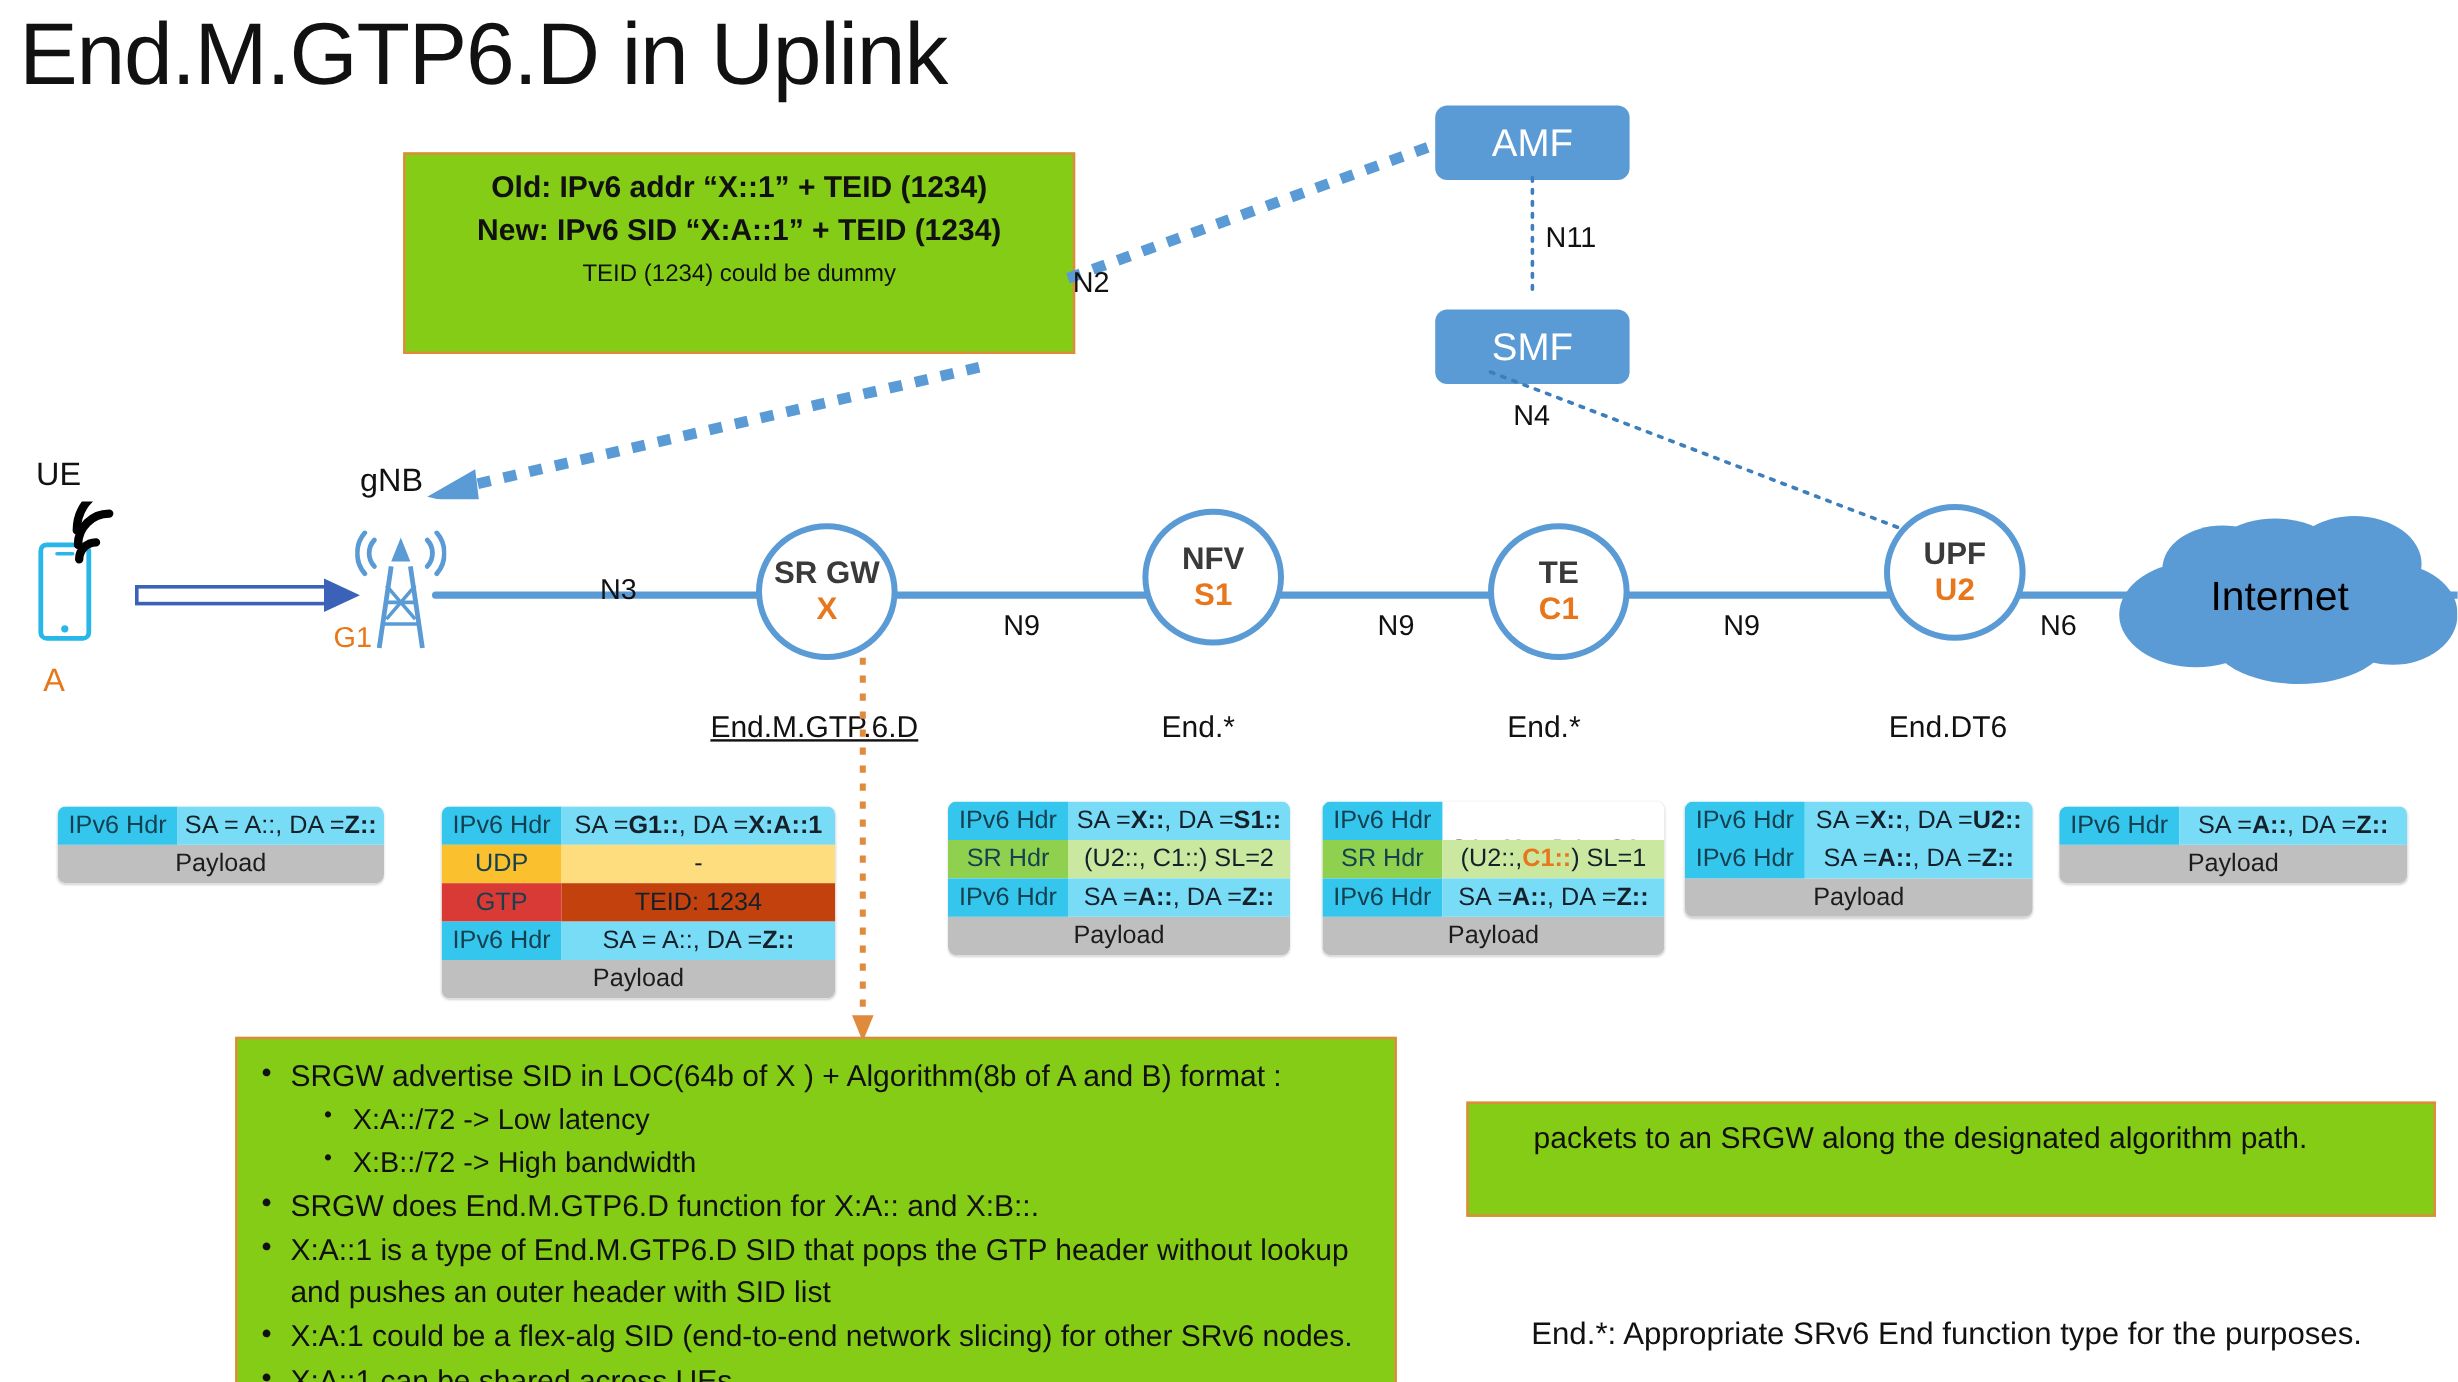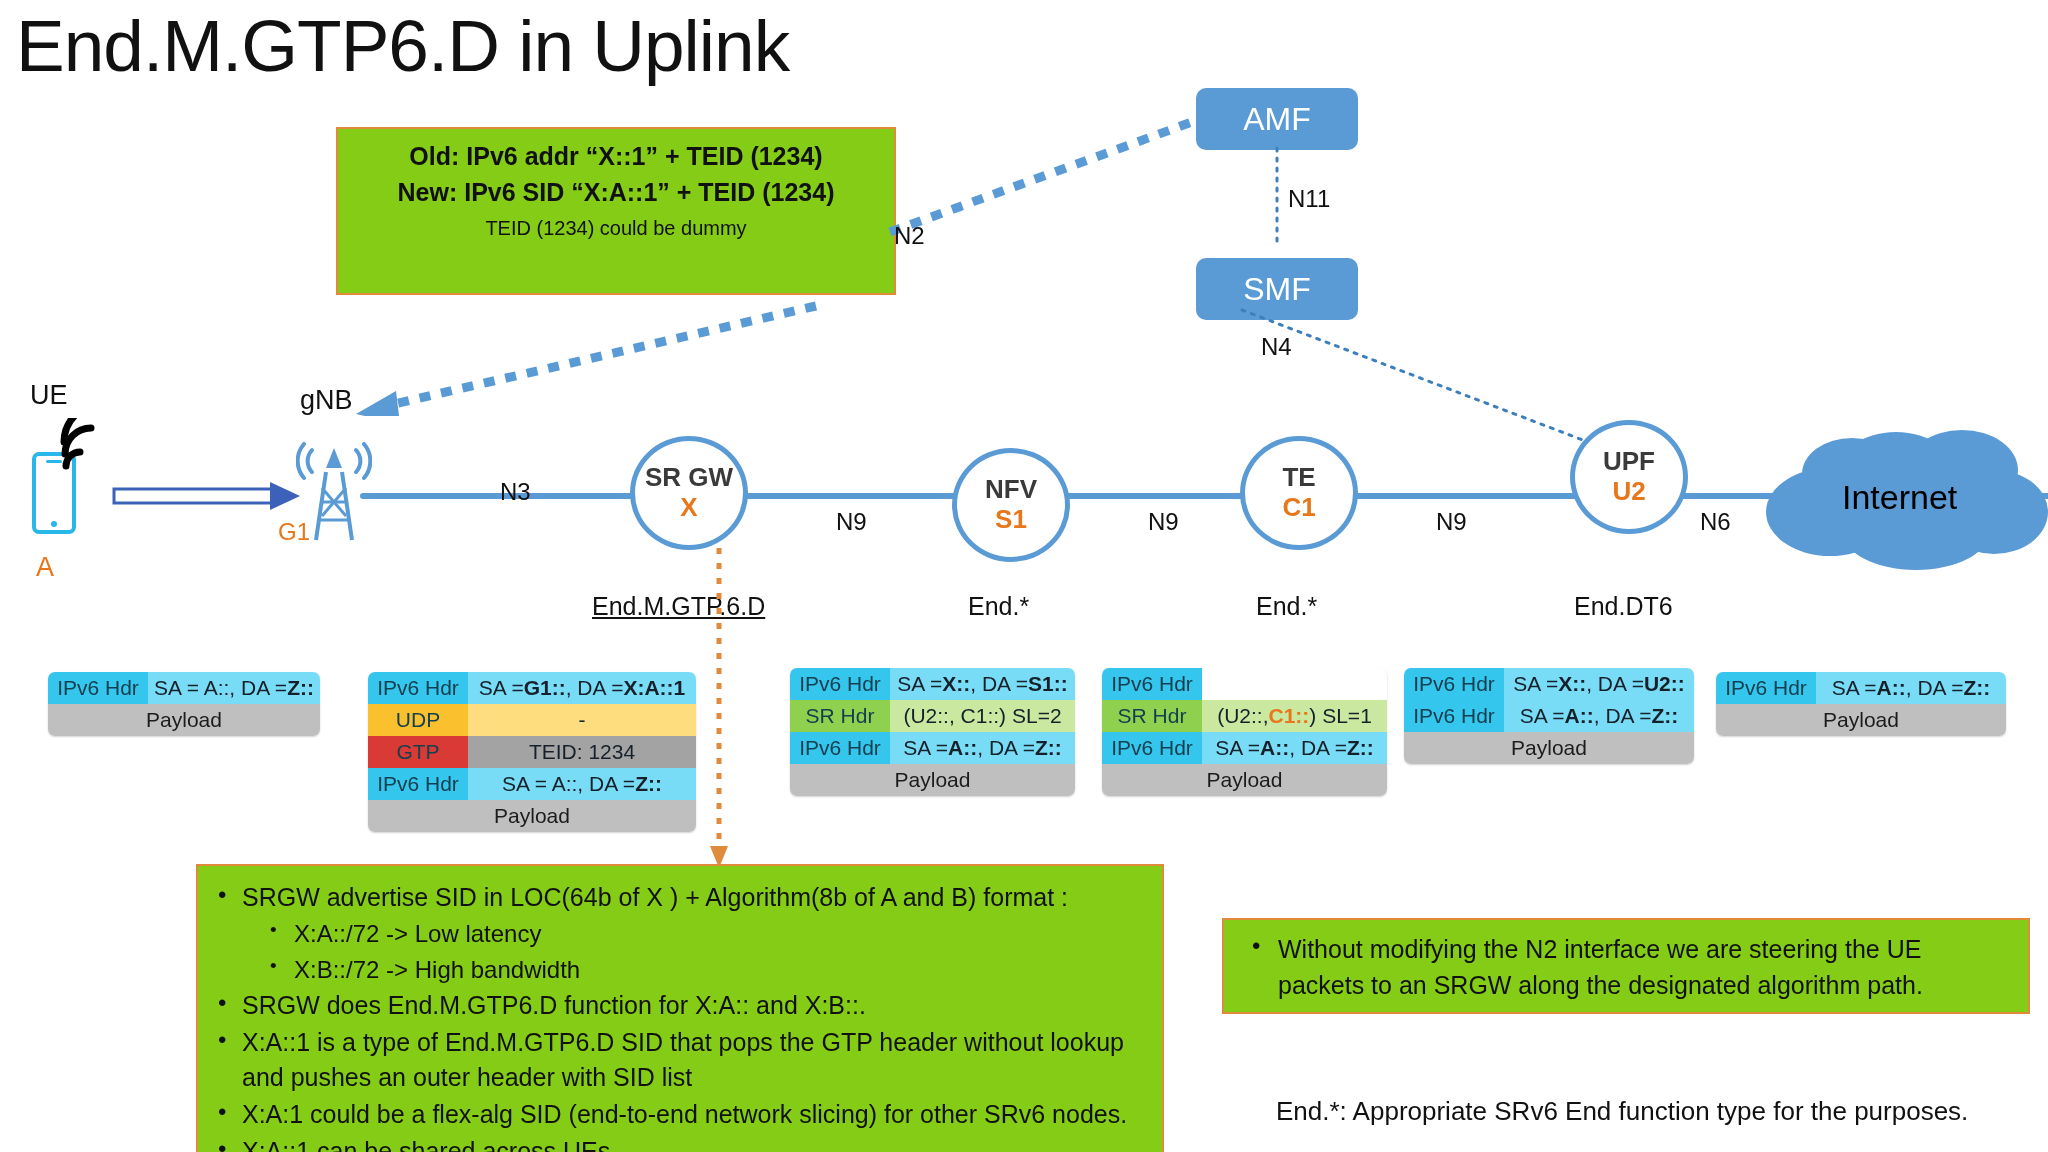--- a/index.html
+++ b/index.html
@@ -49,21 +49,21 @@
   .ifl{font-size:24px;color:#111;}
 
   
   .pkt{border-radius:7px;overflow:hidden;box-shadow:0 1px 2px rgba(0,0,0,.18);}
   .prow{display:flex;align-items:stretch;}
   .plab{display:flex;align-items:center;justify-content:center;color:#15404f;}
   .pval{flex:1;display:flex;align-items:center;justify-content:center;color:#16202a;}
   .pfull{display:flex;align-items:center;justify-content:center;background:#bfbfbf;color:#1c1c1c;}
   .ipv6 .plab{background:#35c6ee;} .ipv6 .pval{background:#79dcf6;}
   .udp  .plab{background:#fbc02d;} .udp  .pval{background:#fddd7e;}
-  .gtp  .plab{background:#d93a36;} .gtp  .pval{background:#a3a3a3;}
+  .gtp  .plab{background:#d93a36;} .gtp  .pval{background:#c2410c;}
   .srh  .plab{background:#8fd14f;} .srh  .pval{background:#cbe8a0;}
   b{font-weight:bold;}
   .orange{color:#e8761b;font-weight:bold;}
 
   
   .fnlabel{font-size:25px;color:#111;white-space:nowrap;}
   .fnlabel.u{text-decoration:underline;}
 
   
   .plain{font-size:27px;color:#111;}
@@ -140,21 +140,21 @@
   <path d="M26 46 L50 74 M50 46 L26 74" stroke="#5b9bd5" stroke-width="3"></path>
 </svg>
 <div class="abs orangelbl" id="gnb-addr" style="left:278px;top:518px;">G1</div>
 
 <div class="abs hline" style="left:360px;top:493px;width:1810px;"></div>
 
 <div class="abs node" style="left:630px;top:436px;width:118px;height:114px;">
   <span class="n1">SR GW</span>
   <span class="n2">X</span>
 </div>
-<div class="abs node" style="left:952px;top:448px;width:118px;height:114px;">
+<div class="abs node" style="left:952px;top:424px;width:118px;height:114px;">
   <span class="n1">NFV</span>
   <span class="n2">S1</span>
 </div>
 <div class="abs node" style="left:1240px;top:436px;width:118px;height:114px;">
   <span class="n1">TE</span>
   <span class="n2">C1</span>
 </div>
 <div class="abs node" style="left:1570px;top:420px;width:118px;height:114px;">
   <span class="n1">UPF</span>
   <span class="n2">U2</span>
@@ -269,17 +269,16 @@
       <li class="sub">X:A::/72 -&gt; Low latency</li>
       <li class="sub">X:B::/72 -&gt; High bandwidth</li>
       <li>SRGW does End.M.GTP6.D function for X:A:: and X:B::.</li>
       <li>X:A::1 is a type of End.M.GTP6.D SID that pops the GTP header without lookup and pushes an outer header with SID list</li>
       <li>X:A:1 could be a flex-alg SID (end-to-end network slicing) for other SRv6 nodes.</li>
       <li>X:A::1 can be shared across UEs</li>
     </ul>
 </div>
 
 <div class="abs callout" id="note-box">
-  <div class="line note-bullet">Without modifying the N2 interface we are steering the UE</div>
   <div class="line" style="padding-left:38px;">packets to an SRGW along the designated algorithm path.</div>
 </div>
 
 <div class="abs" id="endstar-note">End.*: Appropriate SRv6 End function type for the purposes.</div>
 
 </body></html>

